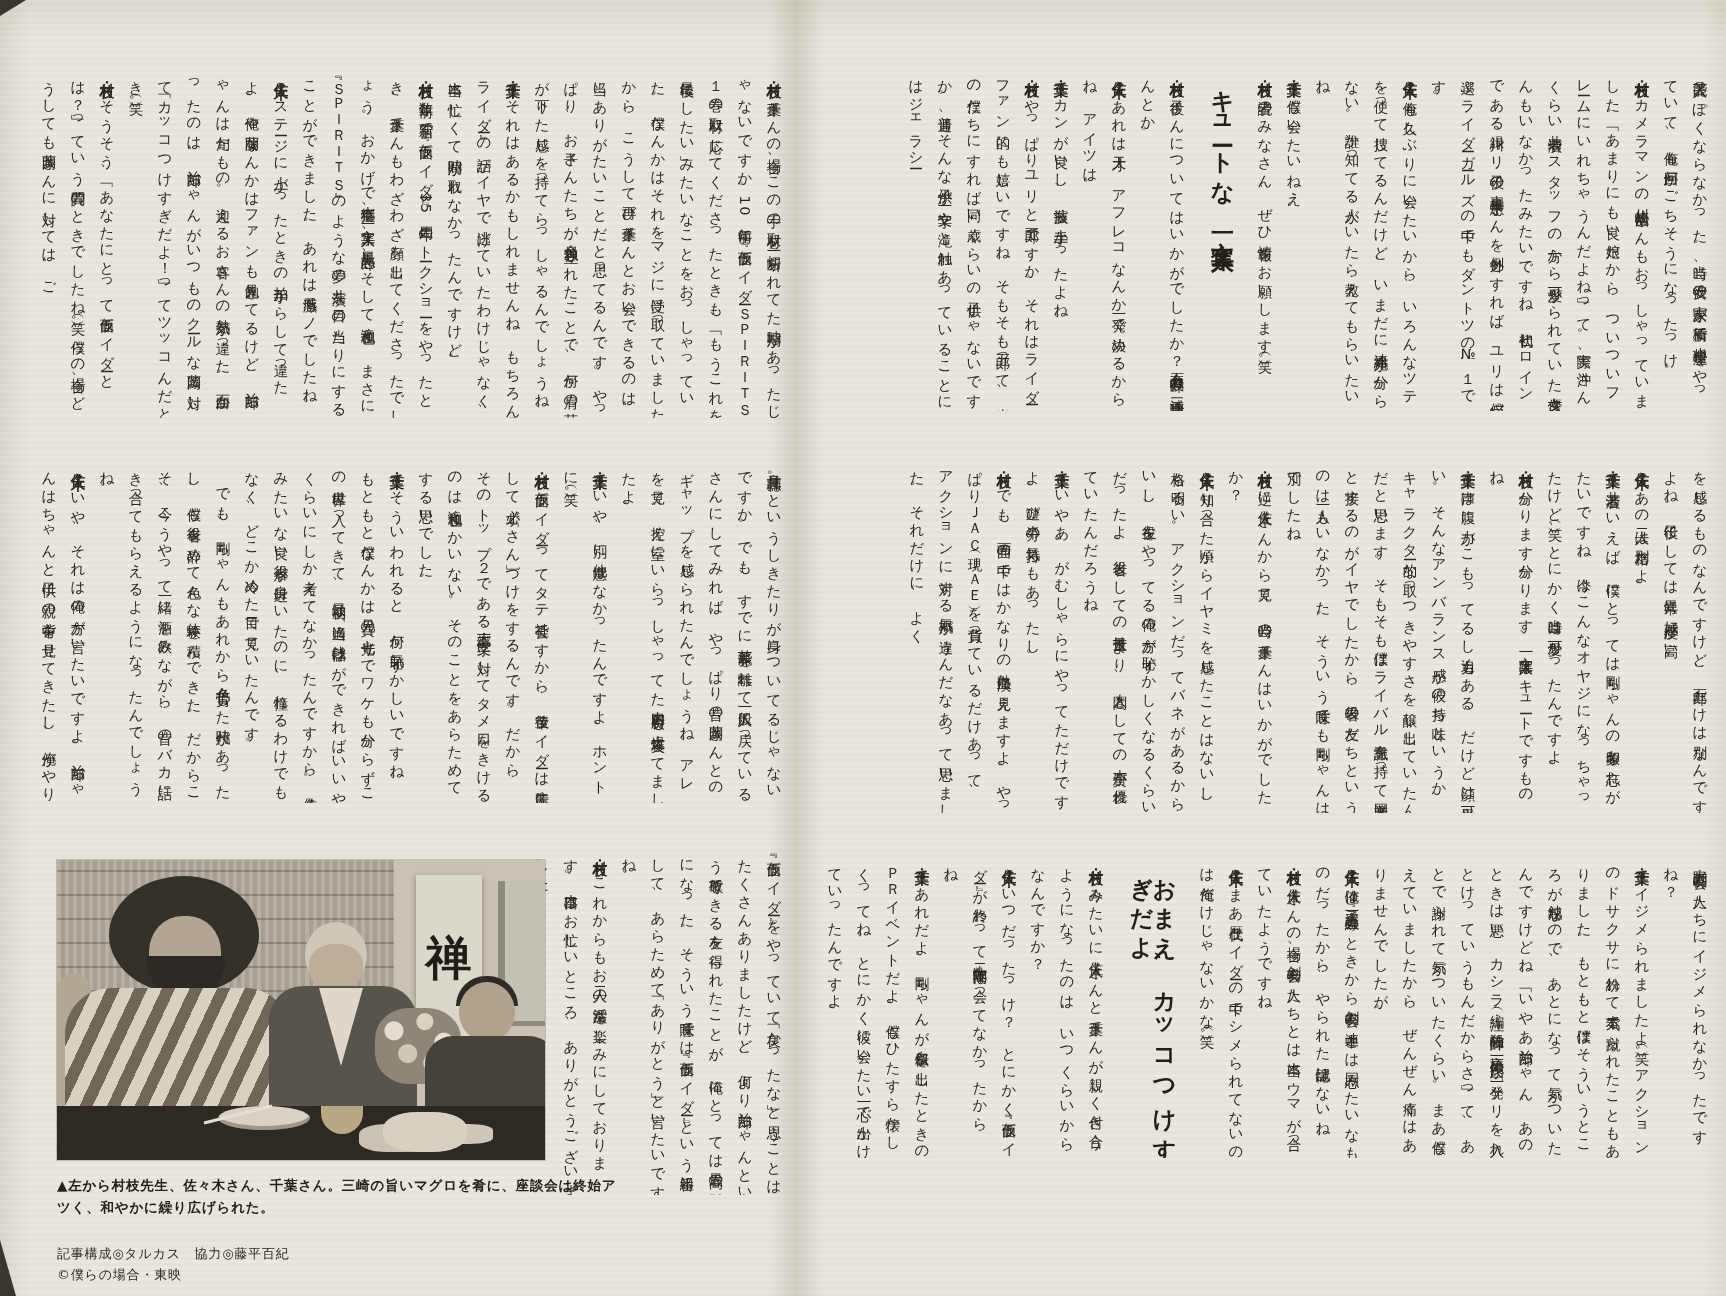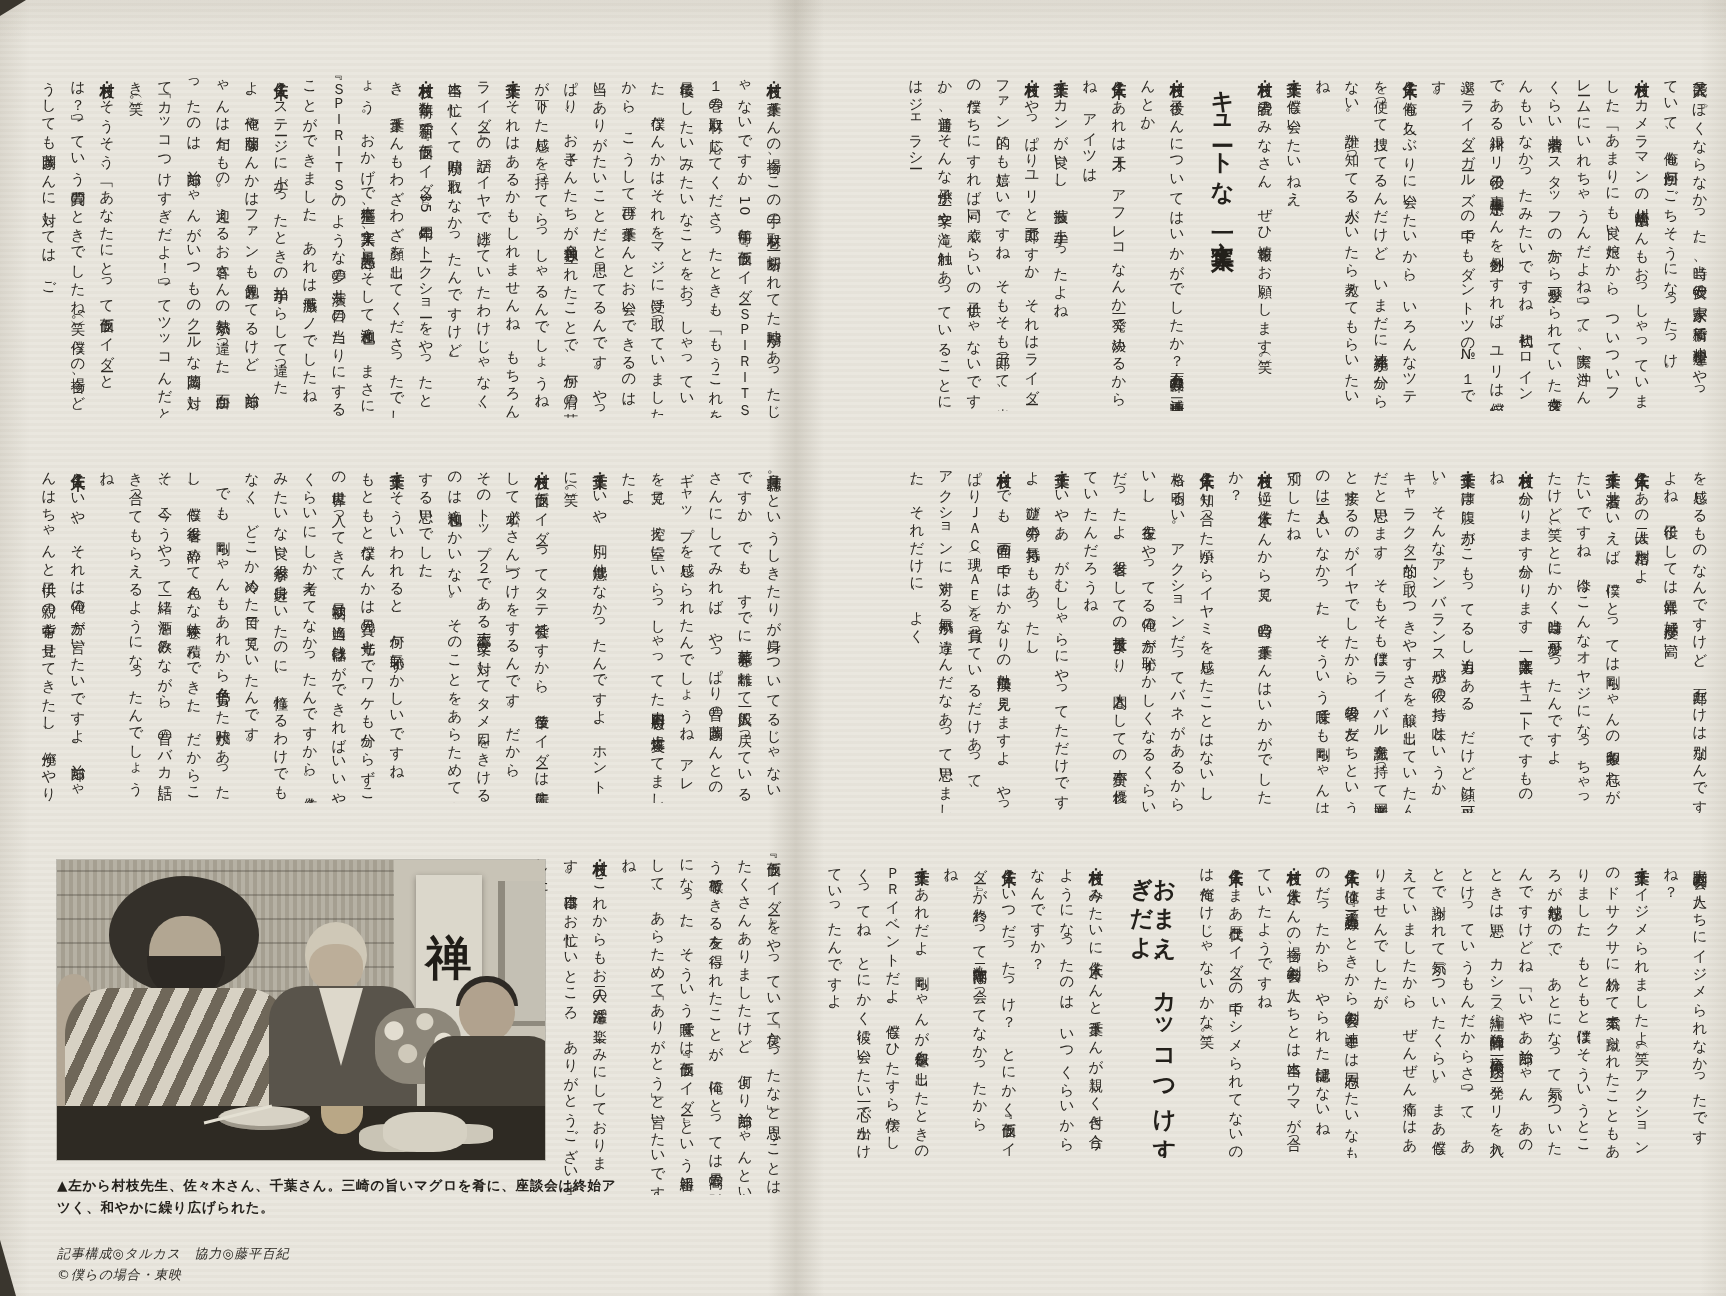--- a/index.html
+++ b/index.html
@@ -73,21 +73,21 @@
   .plate{left:33%;bottom:30px;width:92px;height:24px;border-radius:50%;background:#d7d2c5;
          box-shadow:inset 0 -4px 0 rgba(70,62,50,.4);}
   .bowl{left:54%;bottom:26px;width:42px;height:28px;border-radius:0 0 22px 22px;background:#b9a786;}
   .sticks{left:30%;bottom:44px;width:70px;height:3px;background:#e4e0d3;transform:rotate(-14deg);}
   .napkin{right:16%;bottom:8px;width:84px;height:40px;border-radius:40%;background:#d6d1c3;
           box-shadow:-30px 6px 0 -6px #c9c4b5, 36px 2px 0 -10px #cdc8ba;}
 
   .caption{position:absolute;left:57px;top:1174px;width:560px;
            font-size:13.5px;line-height:1.65;letter-spacing:.8px;font-weight:700;color:#24211c;}
   .credits{position:absolute;left:57px;top:1244px;width:420px;
-           font-size:13px;line-height:1.6;letter-spacing:.8px;color:#2b2823;font-style:italic;}
+           font-size:13px;line-height:1.6;letter-spacing:.8px;color:#2b2823;}
   .credits div{margin:0;}
 </style>
 </head>
 <body>
 
 <div class="spread">
   <div class="gutter"></div>
   <div class="corner tl"></div>
   <div class="corner bl"></div>
 

